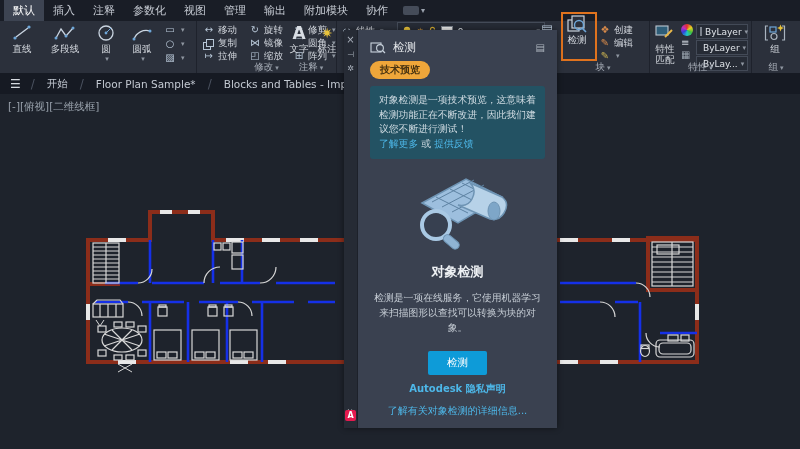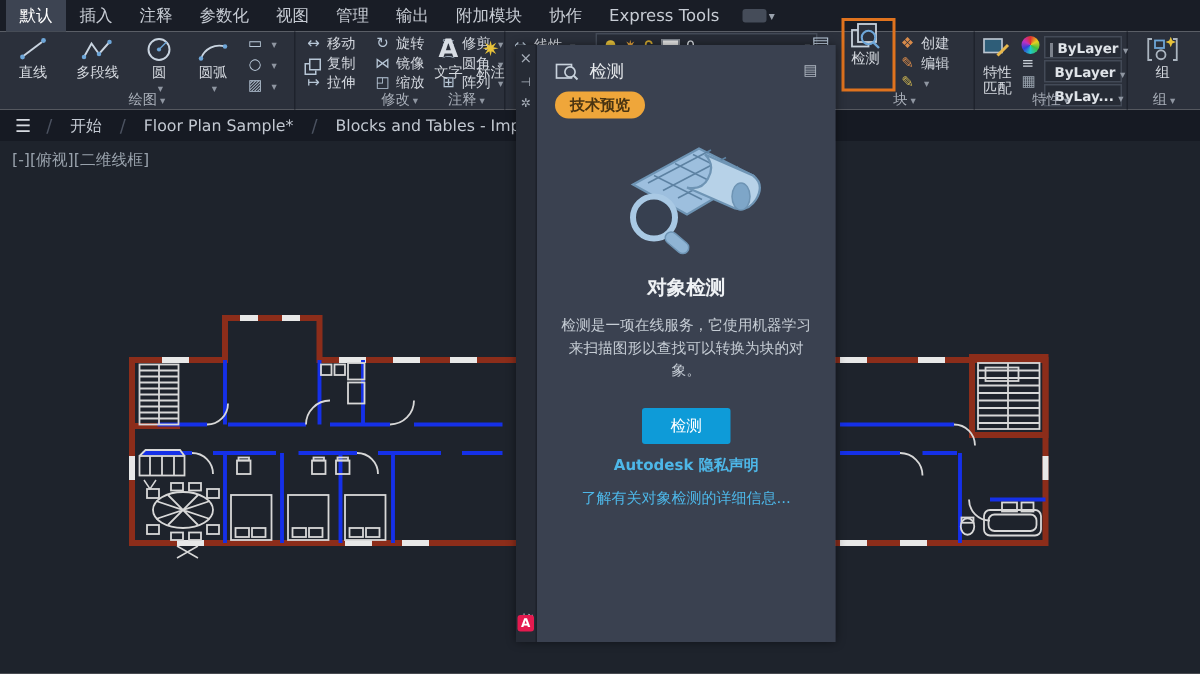--- a/index.html
+++ b/index.html
@@ -19,21 +19,21 @@
   .bigtool{position:absolute;top:2px;display:flex;flex-direction:column;align-items:center;width:40px;font-size:9.5px;color:#d6dae0;line-height:11px;}
   .bigtool .ic{height:20px;display:flex;align-items:center;justify-content:center;}
   .smalltool{display:flex;align-items:center;gap:3px;font-size:9.5px;color:#d3d7de;height:12px;line-height:12px;white-space:nowrap;}
   .smalltool .g{color:#b7c6d6;font-size:10px;width:12px;text-align:center;}
   .mcol{position:absolute;top:3px;display:flex;flex-direction:column;gap:1px;}
   .copyic{position:relative;width:9px;height:9px;margin-right:3px;}
   .copyic:before,.copyic:after{content:"";position:absolute;width:6px;height:6px;border:1px solid #b7c6d6;}
   .copyic:before{left:0;top:3px;} .copyic:after{left:3px;top:0;background:#2b303b;}
   .swatch{width:10px;height:8px;background:#e8e8e8;border:1px solid #7c828c;display:inline-block;}
   .layerbox{position:absolute;display:flex;align-items:center;gap:4px;background:#262b35;border:1px solid #434a57;height:16px;padding:0 4px;font-size:9.5px;color:#dfe3e8;}
-  .ddown{display:flex;align-items:flex-end;background:#262b35;border:1px solid #434a57;height:13px;padding:0 3px;font-size:9px;color:#dfe3e8;gap:3px;font-weight:bold;}
+  .ddown{display:flex;align-items:center;background:#262b35;border:1px solid #434a57;height:13px;padding:0 3px;font-size:9px;color:#dfe3e8;gap:3px;}
   .lineglyph{display:inline-block;width:26px;height:1px;background:#c9d0d8;}
   .color-wheel{width:12px;height:12px;border-radius:50%;background:conic-gradient(#e03030,#e8d020,#40c040,#20c8c8,#3040d8,#c030c0,#e03030);}
   .orangebox{position:absolute;border:2px solid #e0731e;}
   
   .filebar{position:absolute;top:73px;left:0;width:800px;height:21px;background:#161a23;display:flex;align-items:stretch;font-size:10.5px;color:#c3c9d2;}
   .hamb{display:flex;align-items:center;padding:0 10px;font-size:12px;color:#d6dae0;}
   .ftab{display:flex;align-items:center;padding:0 12px;white-space:nowrap;}
   .ftab.active{background:#2d3440;color:#ffffff;font-weight:bold;}
   .fsep{display:flex;align-items:center;color:#4b5260;font-size:12px;}
   
@@ -68,21 +68,20 @@
   <div class="tabbar">
     <div class="rtab active">默认</div>
     <div class="rtab">插入</div>
     <div class="rtab">注释</div>
     <div class="rtab">参数化</div>
     <div class="rtab">视图</div>
     <div class="rtab">管理</div>
     <div class="rtab">输出</div>
     <div class="rtab">附加模块</div>
     <div class="rtab">协作</div>
-    <div class="rtab">Express Tools</div>
     <div class="tabbar-extra">
       <span class="chip"></span>
       <span>▾</span>
     </div>
   </div>
 
   <div class="ribbon">
 
     <div class="rpanel" style="left:0;width:197px;">
       <div class="bigtool" style="left:2px;">
@@ -135,21 +134,20 @@
           </div>
         <div class="smalltool">
             <span class="g">○</span>
             <span class="chev">▾</span>
           </div>
         <div class="smalltool">
             <span class="g">▨</span>
             <span class="chev">▾</span>
           </div>
       </div>
-      <div class="plabel"><span>绘图</span><span class="chev">▾</span></div>
     </div>
 
     <div class="rpanel" style="left:197px;width:140px;">
       <div class="mcol" style="left:6px;">
         <div class="smalltool">
             <span class="g">↔</span>
             <span>移动</span>
           </div>
         <div class="smalltool">
             <span class="copyic"></span>
@@ -434,20 +432,26 @@
         <svg width="16" height="14">
             <rect x="1" y="3" width="10" height="9" fill="none" stroke="#c8d2dc" stroke-width="1.1"></rect>
             <circle cx="10" cy="8" r="3.4" fill="#3a4150" stroke="#c8d2dc" stroke-width="1.1"></circle>
             <line x1="12.5" y1="10.5" x2="15" y2="13" stroke="#c8d2dc" stroke-width="1.3"></line>
           </svg>
         <span>检测</span>
         <span class="sp"></span>
         <span class="ric">▤</span>
       </div>
       <span class="badge">技术预览</span>
+      <div class="notice">
+        <span>对象检测是一项技术预览，这意味着检测功能正在不断改进，因此我们建议您不断进行测试！</span><br>
+        <span class="lnk">了解更多</span>
+        <span>或</span>
+        <span class="lnk">提供反馈</span>
+      </div>
       <svg class="illus" width="112" height="86" viewBox="0 0 112 86">
         <polygon points="20,36 64,12 100,30 56,56" fill="#9dbfde" stroke="#6e94b4" stroke-width="1.5"></polygon>
         <g stroke="#5d82a2" stroke-width="1">
           <line x1="30" y1="35" x2="72" y2="13"></line>
             <line x1="40" y1="40" x2="82" y2="18"></line>
           <line x1="50" y1="45" x2="90" y2="24"></line>
             <line x1="34" y1="30" x2="66" y2="46"></line>
           <line x1="48" y1="22" x2="80" y2="38"></line>
             <line x1="60" y1="16" x2="92" y2="32"></line>
         </g>

